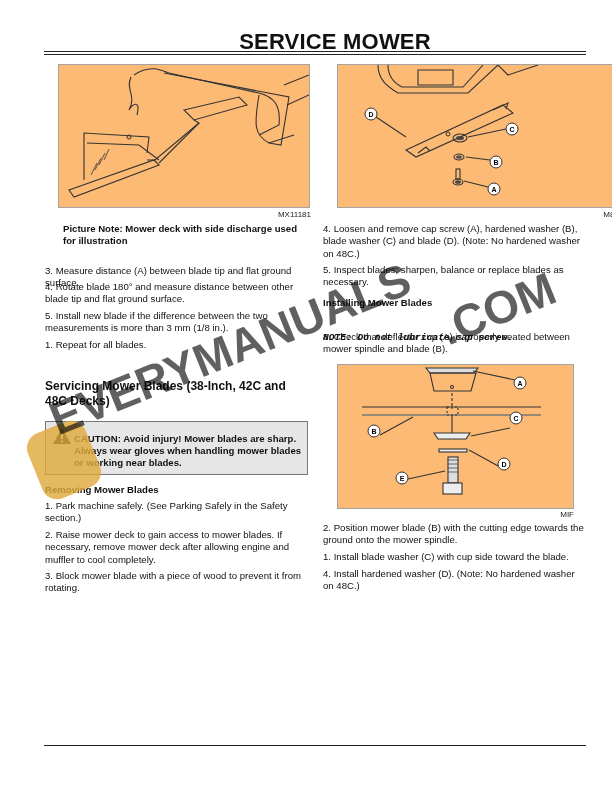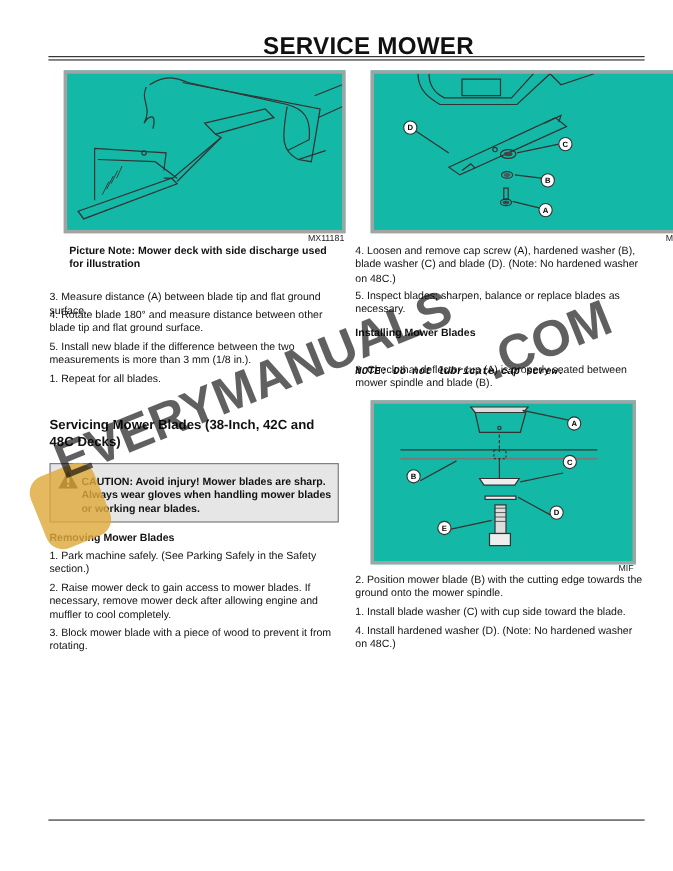--- a/index.html
+++ b/index.html
@@ -6,21 +6,21 @@
   body { width: 612px; height: 792px; position: relative; overflow: hidden;
          font-family: "Liberation Sans", sans-serif; color: #111; }
   .title { position: absolute; top: 29px; left: 0; width: 612px; text-align: center;
            font-weight: bold; font-size: 22px; letter-spacing: 0.2px; padding-left: 29px; }
   .rule-top { position: absolute; top: 51px; left: 44px; width: 542px; height: 2px;
               border-top: 1.5px solid #222; border-bottom: 1.5px solid #222; }
   .rule-bottom { position: absolute; top: 745px; left: 44px; width: 542px; height: 0;
                  border-top: 1.2px solid #222; }
   .footer { position: absolute; top: 793px; left: 0; width: 612px; text-align: right; font-size: 10px; }
 
-  .fig { position: absolute; border: 3px solid #a3a3a3; background: #14b8a6; }
+  .fig { position: absolute; border: 1px solid #a3a3a3; background: #fdba74; }
   .fig svg { position: absolute; left: 0; top: 0; }
   .fig-code { position: absolute; font-size: 8px; color: #222; }
 
   .txt { position: absolute; font-size: 9.6px; line-height: 12.4px; }
   .bold { font-weight: bold; }
   .italic-bold { font-weight: bold; font-style: italic; }
   .h2 { position: absolute; font-size: 12px; line-height: 15px; font-weight: bold; }
 
   .caution { position: absolute; left: 45px; top: 421px; width: 261px; height: 52px;
              background: #e6e6e6; border: 1px solid #777; }

